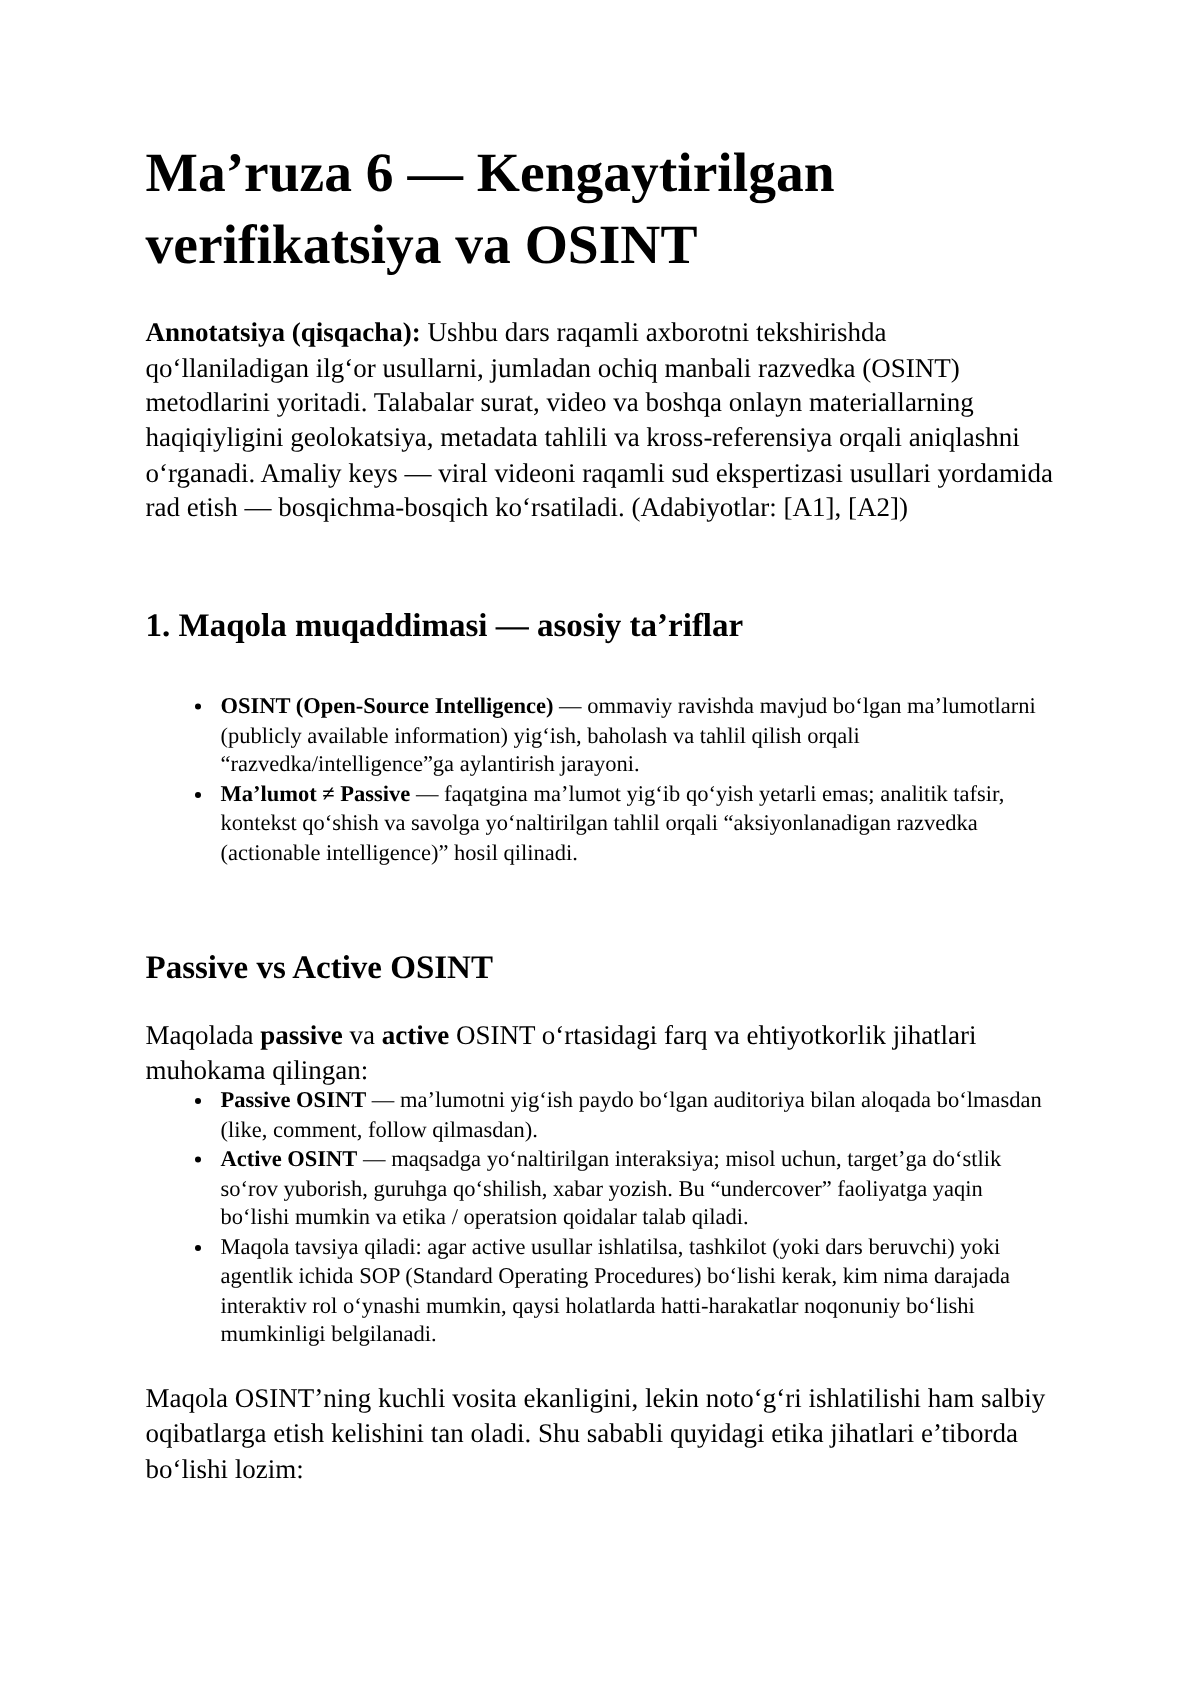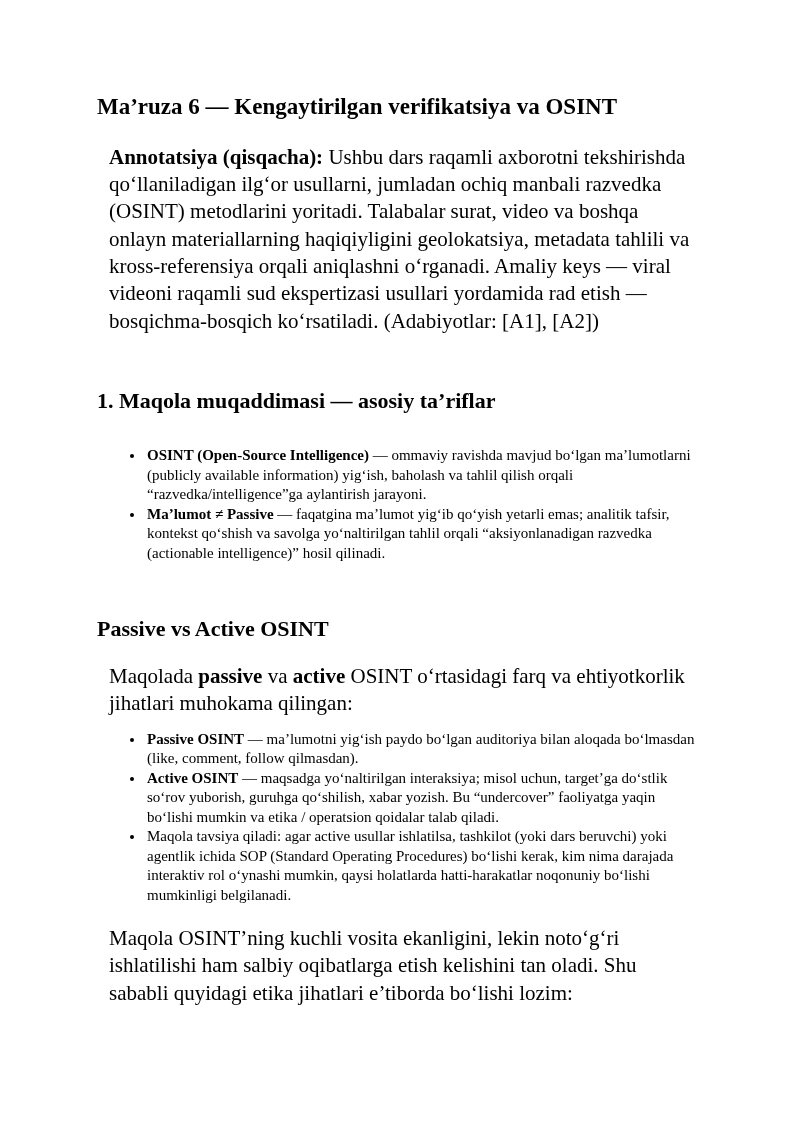--- a/index.html
+++ b/index.html
@@ -16,34 +16,34 @@
   }
   .page {
     box-sizing: border-box;
     width: 800px;
     height: 1131px;
     padding: 92px 97px 0 97px;
     background: #ffffff;
   }
   h1 {
     margin: 0;
-    font-size: 23px;
+    font-size: 37px;
     line-height: 1.3;
     font-weight: bold;
     letter-spacing: 0;
   }
   h2 {
     margin: 52px 0 0 0;
     font-size: 22px;
     line-height: 1.25;
     font-weight: bold;
   }
   p {
-    margin: 12px;
-    font-size: 21px;
+    margin: 0;
+    font-size: 18px;
     line-height: 1.3;
   }
   p.annotation {
     margin-top: 22px;
   }
   p.after-heading {
     margin-top: 20px;
   }
   ul {
     margin: 0;

